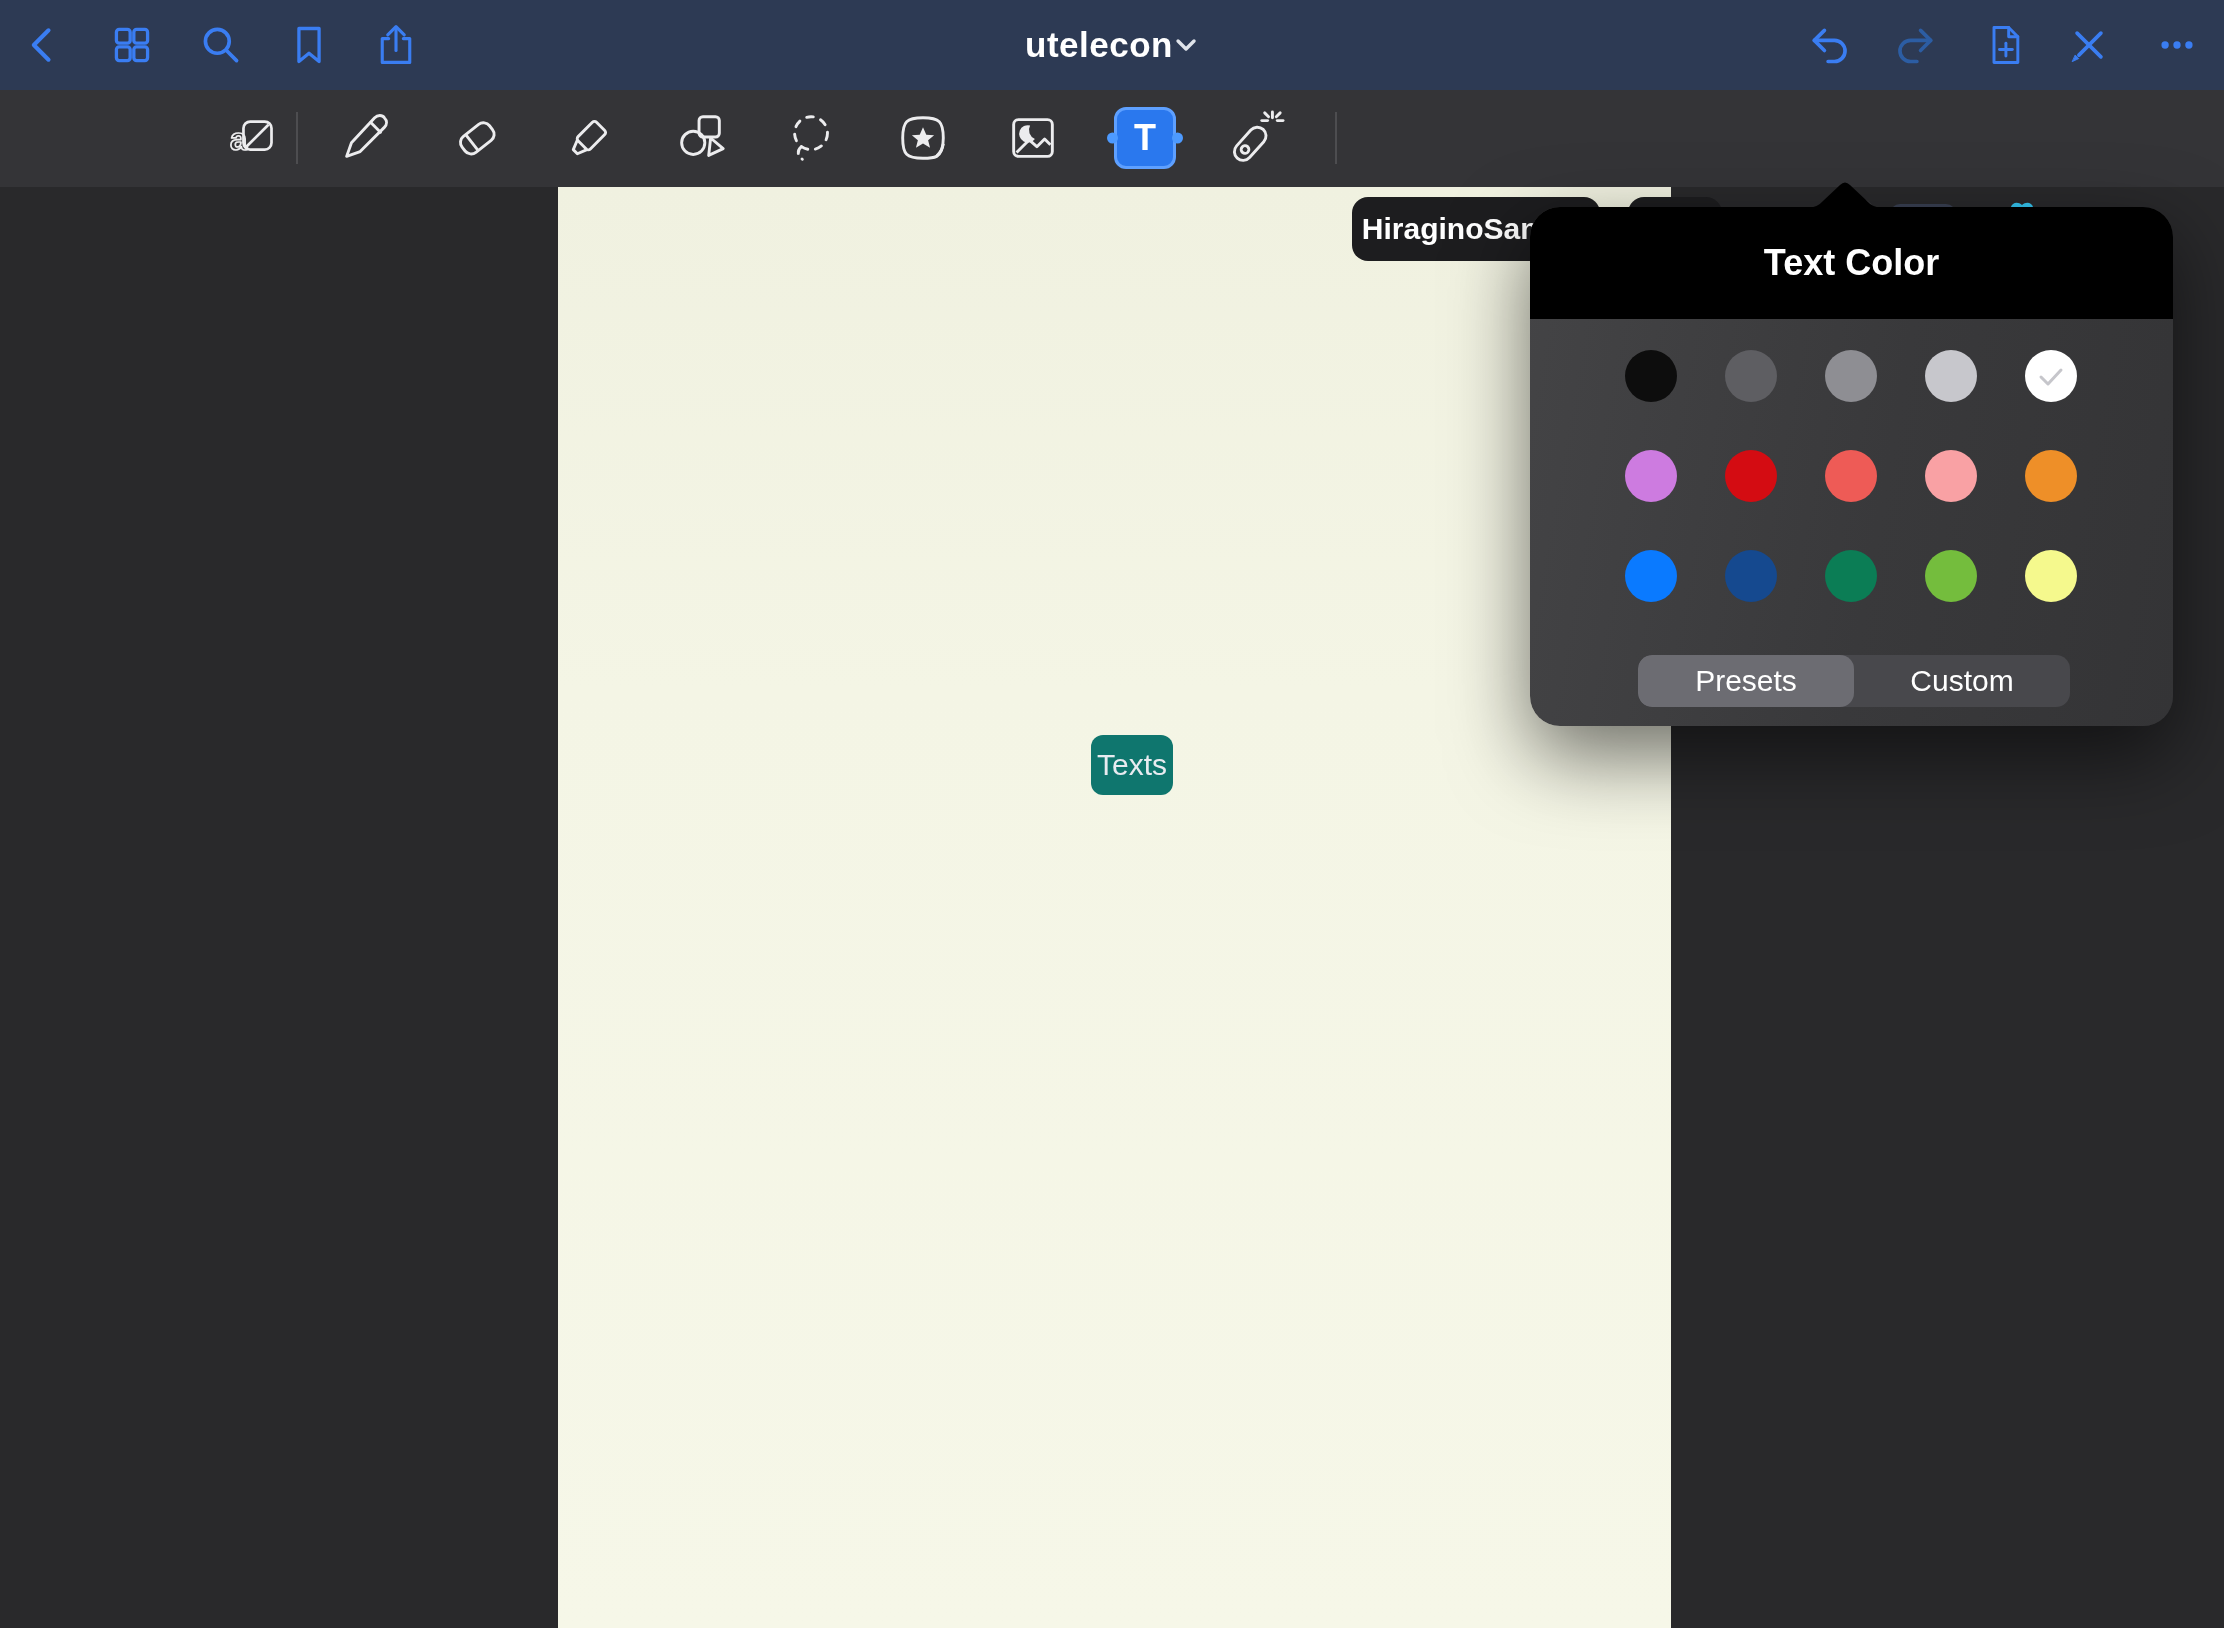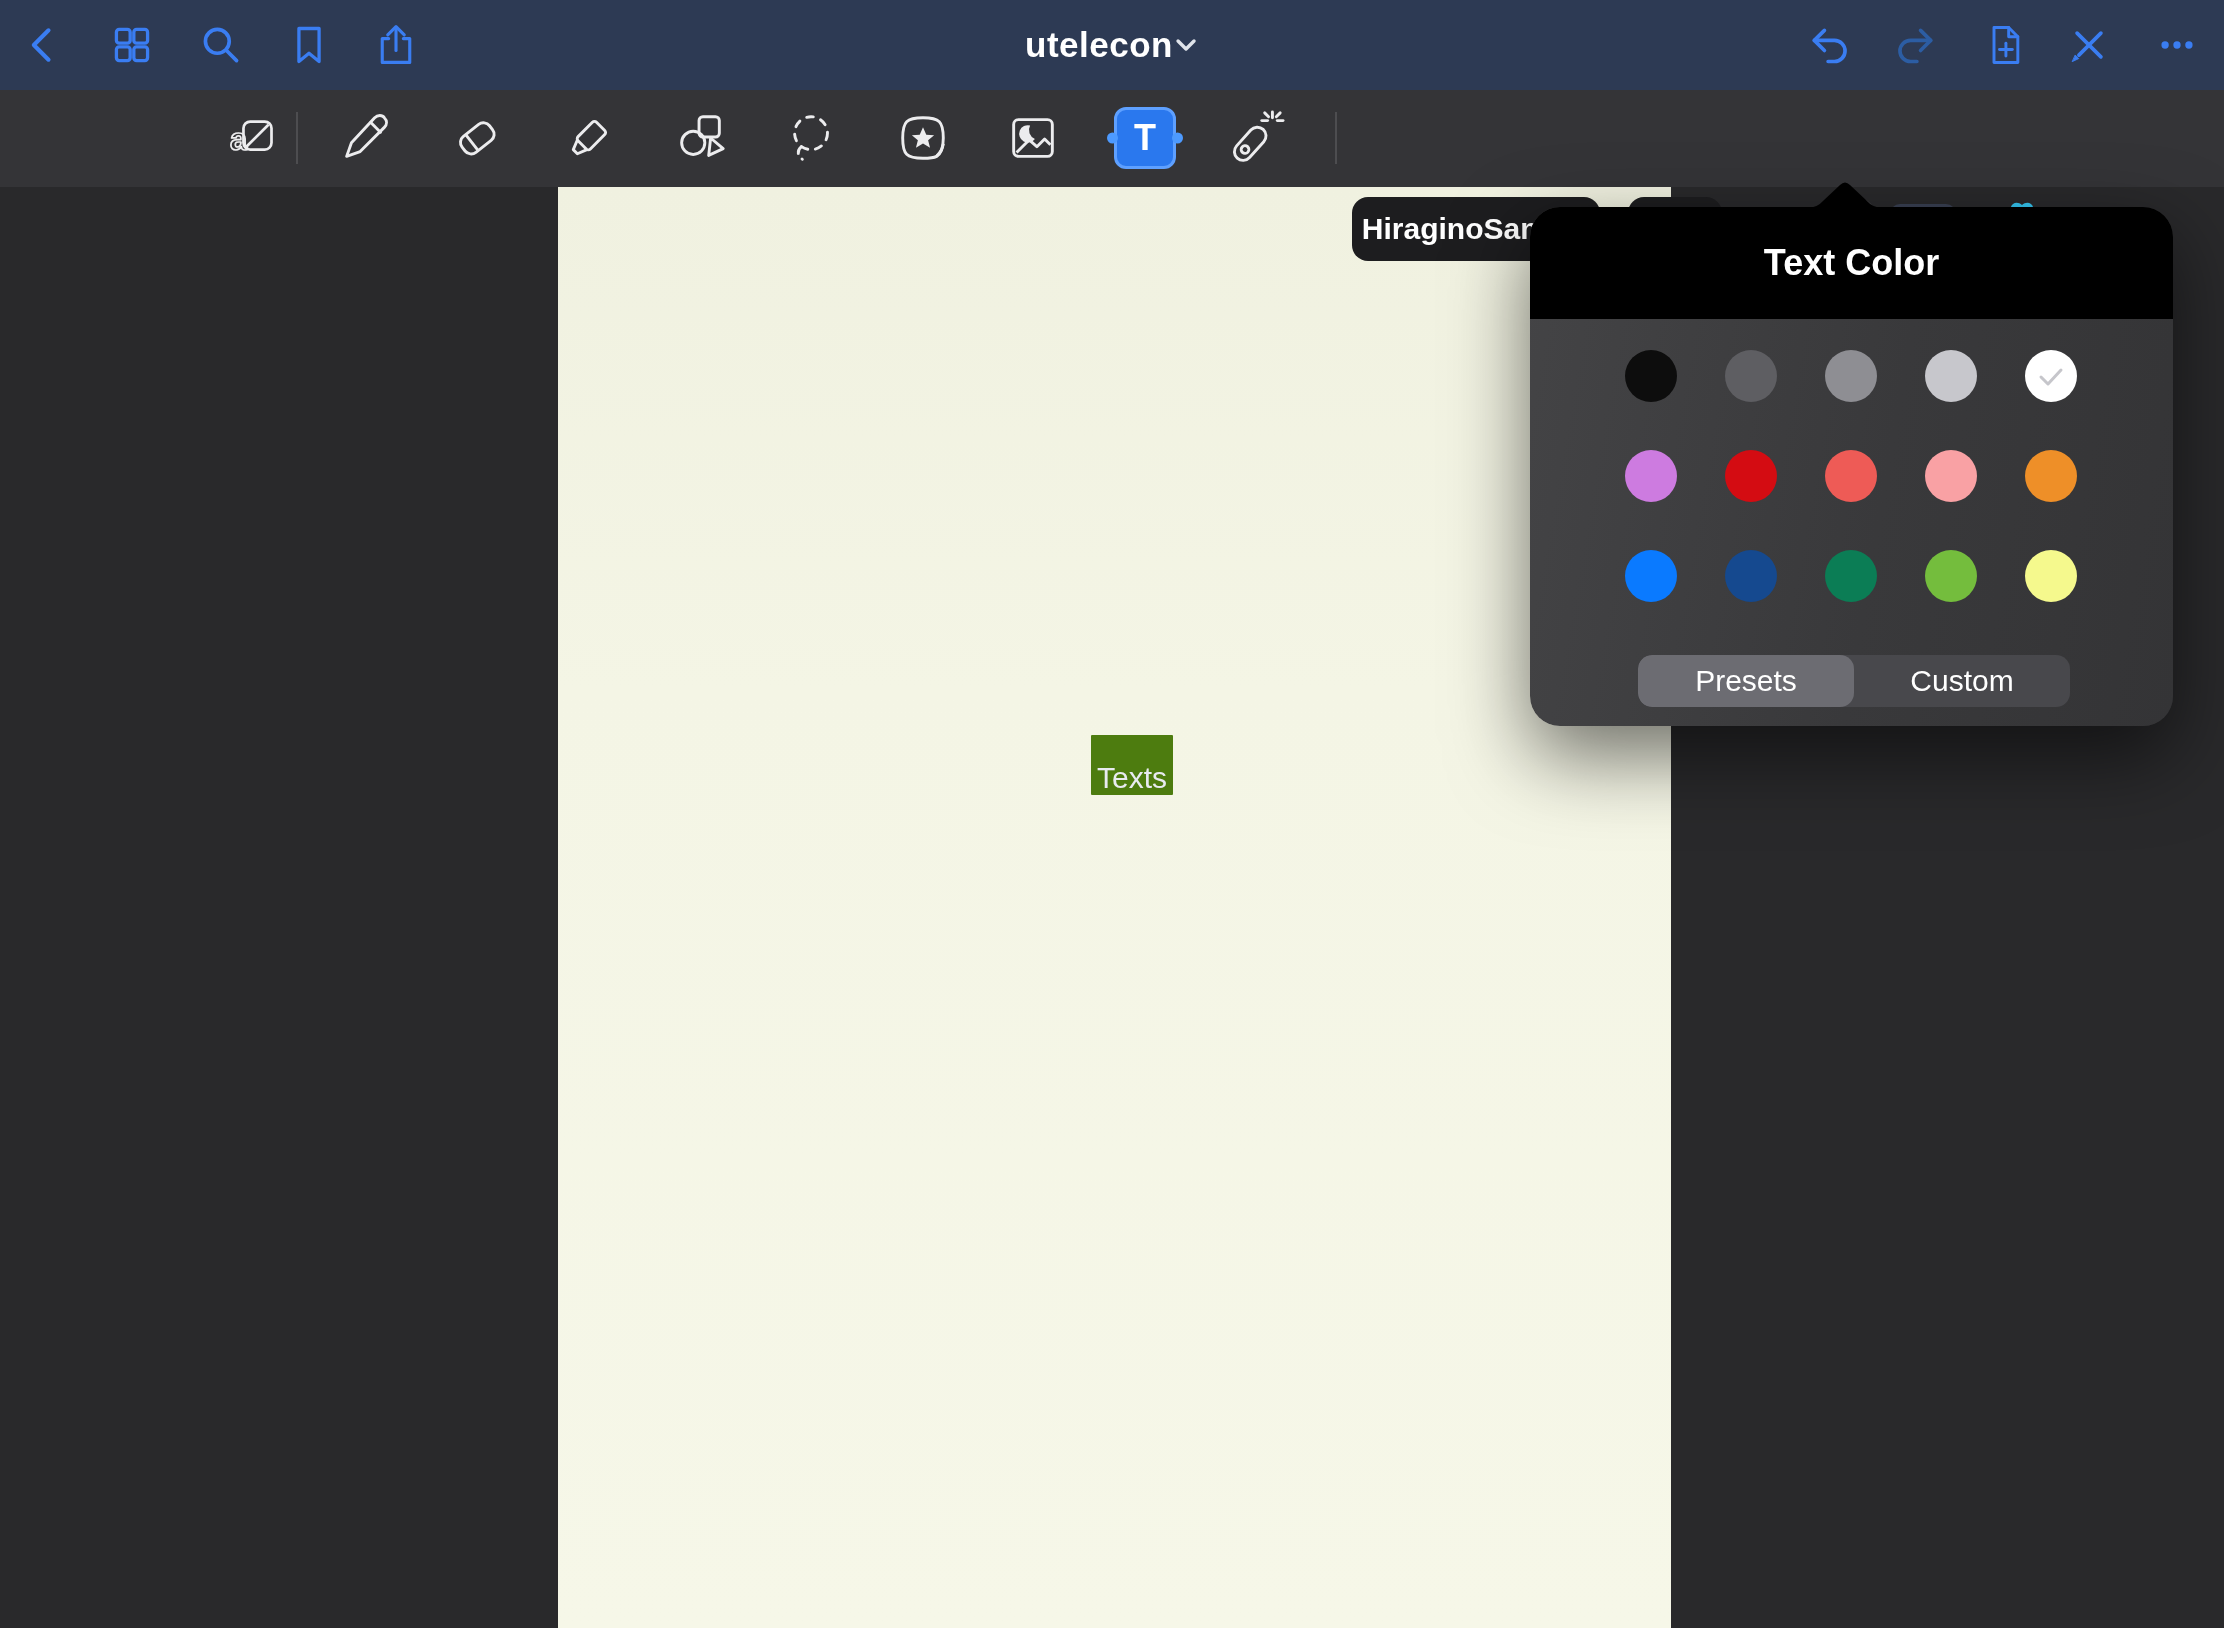--- a/index.html
+++ b/index.html
@@ -41,22 +41,22 @@
     width:68px;height:68px;border-radius:50%;background:#4a4a4d;display:flex;align-items:center;justify-content:center;}
   .color-btn-inner{width:48px;height:48px;border-radius:50%;background:#f7f7f9;display:flex;align-items:center;justify-content:center;}
 
   .bg-swatch-dim{position:absolute;left:1890px;top:114px;width:66px;height:52px;border-radius:10px;background:#394052;}
 
   .textheart-btn{position:absolute;left:2008px;top:141px;transform:translate(-50%,-50%);}
 
   
   .paper{position:absolute;left:558px;top:187px;width:1113px;height:1441px;
     background:linear-gradient(180deg,#f0f1e0 0%,#f4f5e5 35%,#f6f7e8 100%);z-index:1;}
-  .textbox{position:absolute;left:1091px;top:735px;width:82px;height:60px;border-radius:1px;
-    background:#4d7c0f;color:#e8ebf0;font-size:30px;display:flex;align-items:flex-end;justify-content:center;z-index:2;}
+  .textbox{position:absolute;left:1091px;top:735px;width:82px;height:60px;border-radius:12px;
+    background:#0f766e;color:#e8ebf0;font-size:30px;display:flex;align-items:center;justify-content:center;z-index:2;}
 
   
   .pop-arrow{position:absolute;left:1807px;top:182px;z-index:6;}
   .popover{position:absolute;left:1530px;top:207px;width:643px;height:519px;border-radius:30px;
     background:linear-gradient(100deg,#444446 0%,#39393b 55%,#343436 100%);
     box-shadow:0 30px 80px rgba(0,0,0,.55);z-index:5;}
   .pop-header{height:112px;border-radius:30px 30px 0 0;background:#000;
     display:flex;align-items:center;justify-content:center;color:#fff;font-size:36px;font-weight:600;}
   .swatch-grid{position:absolute;left:95px;top:143px;display:grid;
     grid-template-columns:repeat(5,52px);column-gap:48px;row-gap:48px;}

